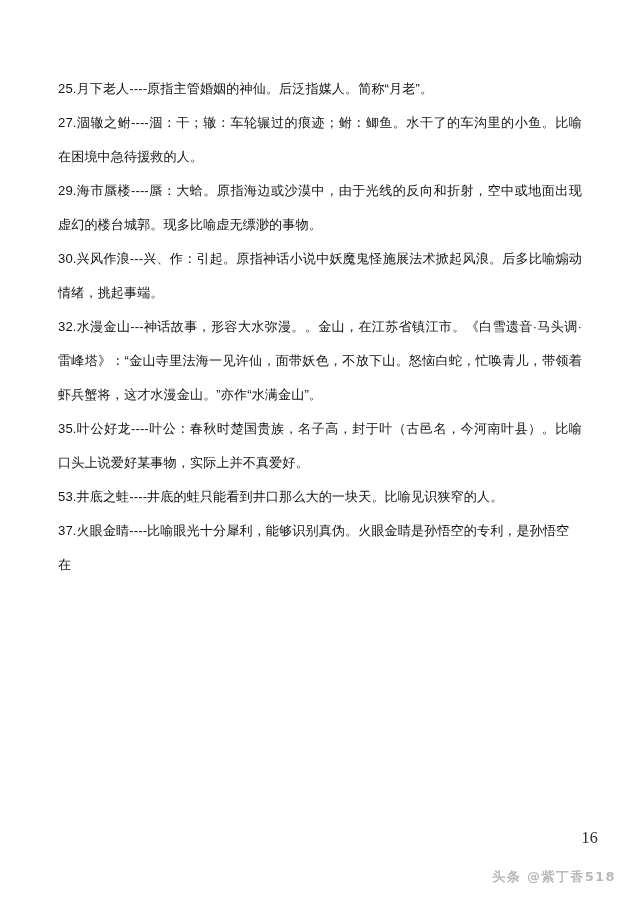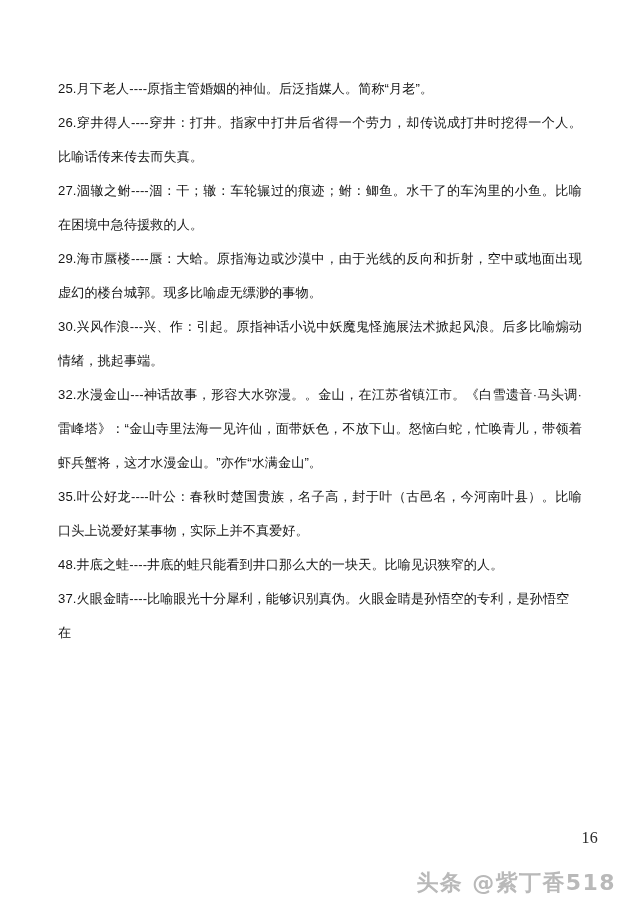--- a/index.html
+++ b/index.html
@@ -61,43 +61,42 @@
     color: #2b2b2b;
     letter-spacing: 0.3px;
     font-family: "Liberation Serif", "DejaVu Serif", serif;
   }
 
   
   #watermark {
     position: absolute;
     right: 24px;
     top: 868px;
-    font-size: 22px;
+    font-size: 13px;
     color: #b9b9b9;
     letter-spacing: 1.4px;
     font-weight: 700;
     white-space: nowrap;
     font-family: "DejaVu Sans", "Liberation Sans", sans-serif;
   }
 </style>
 </head>
 <body>
 
 <div id="page-sheet">
 
   <div id="content-body">
 
     <p class="entry">25.月下老人----原指主管婚姻的神仙。后泛指媒人。简称“月老”。</p>
-    <p class="entry">26.穿井得人----穿井：打井。指家中打井后省得一个劳力，却传说成打井时挖得一个人。比喻话传来传去而失真。</p>
     <p class="entry">27.涸辙之鲋----涸：干；辙：车轮辗过的痕迹；鲋：鲫鱼。水干了的车沟里的小鱼。比喻在困境中急待援救的人。</p>
     <p class="entry">29.海市蜃楼----蜃：大蛤。原指海边或沙漠中，由于光线的反向和折射，空中或地面出现虚幻的楼台城郭。现多比喻虚无缥渺的事物。</p>
     <p class="entry">30.兴风作浪---兴、作：引起。原指神话小说中妖魔鬼怪施展法术掀起风浪。后多比喻煽动情绪，挑起事端。</p>
     <p class="entry">32.水漫金山---神话故事，形容大水弥漫。。金山，在江苏省镇江市。《白雪遗音·马头调·雷峰塔》：“金山寺里法海一见许仙，面带妖色，不放下山。怒恼白蛇，忙唤青儿，带领着虾兵蟹将，这才水漫金山。”亦作“水满金山”。</p>
     <p class="entry">35.叶公好龙----叶公：春秋时楚国贵族，名子高，封于叶（古邑名，今河南叶县）。比喻口头上说爱好某事物，实际上并不真爱好。</p>
-    <p class="entry">48.井底之蛙----井底的蛙只能看到井口那么大的一块天。比喻见识狭窄的人。</p>
+    <p class="entry">53.井底之蛙----井底的蛙只能看到井口那么大的一块天。比喻见识狭窄的人。</p>
     <p class="entry">37.火眼金睛----比喻眼光十分犀利，能够识别真伪。火眼金睛是孙悟空的专利，是孙悟空在</p>
 
   </div>
 
   <div id="page-number">16</div>
 
   <div id="watermark">头条 @紫丁香518</div>
 
 </div>
 

